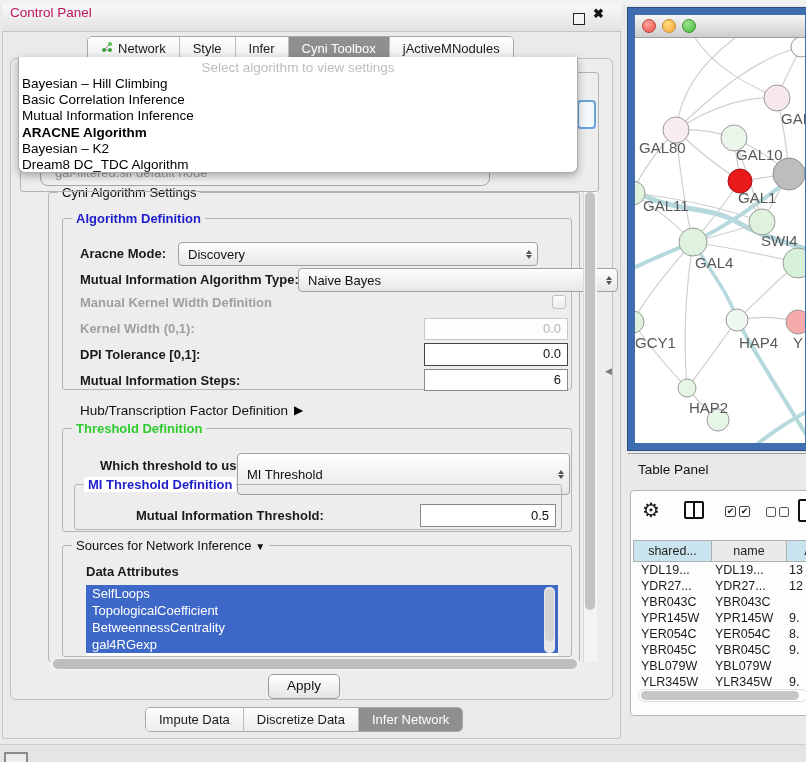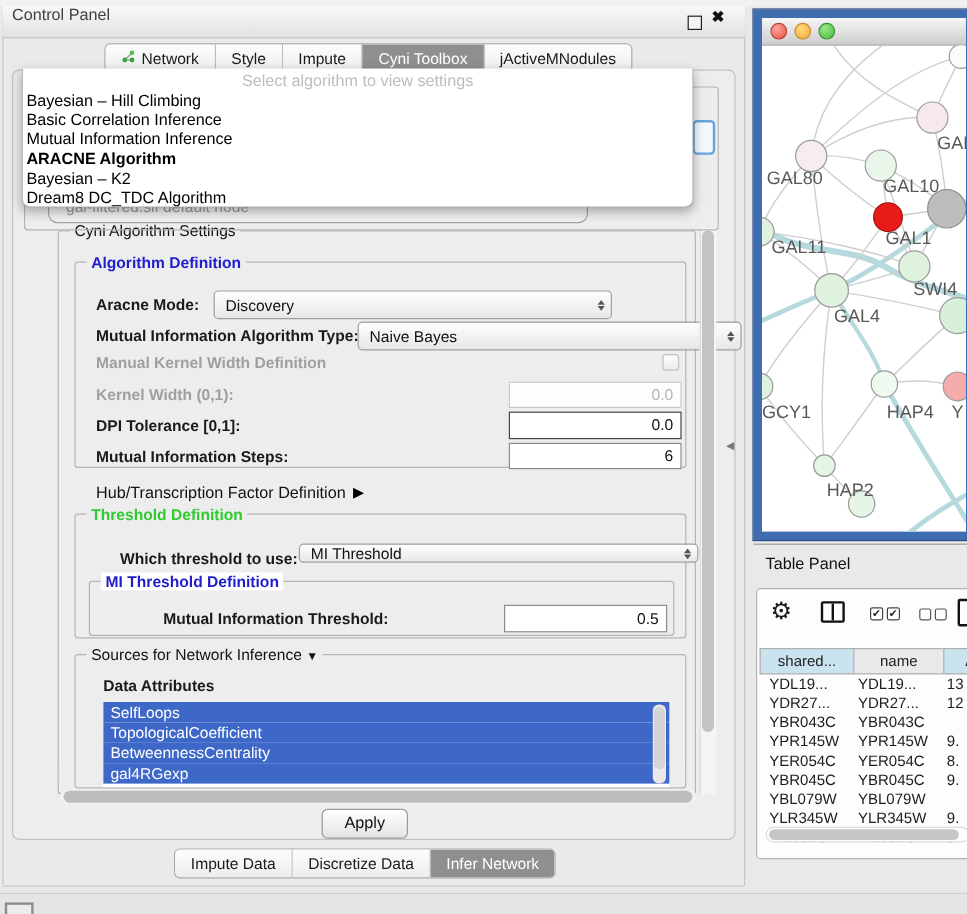--- a/index.html
+++ b/index.html
@@ -3,21 +3,21 @@
 <meta charset="utf-8">
 <style>
   html,body{margin:0;padding:0;background:#e9e9e9;}
   #app{position:relative;width:806px;height:762px;overflow:hidden;background:#e9e9e9;
        font-family:"Liberation Sans",sans-serif;-webkit-font-smoothing:antialiased;}
   .abs{position:absolute;}
   
   #top-strip{left:0;top:0;width:806px;height:5px;background:#f1f1f1;}
   #cp-win{left:2px;top:5px;width:619px;height:734px;background:#eaeaea;border:1px solid #c6c6c6;border-radius:2px;box-sizing:border-box;}
   #cp-title{left:2px;top:5px;width:619px;height:27px;background:linear-gradient(#f8f8f8,#e2e2e2);border-bottom:1px solid #c4c4c4;box-sizing:border-box;}
-  #cp-title-text{left:10px;top:0;height:26px;line-height:26px;font-size:13.5px;color:#404040;}
+  #cp-title-text{left:10px;top:0;height:26px;line-height:26px;font-size:13.5px;color:#be185d;}
   #cp-float{left:573px;top:13px;width:10px;height:10px;border:1.5px solid #222;background:#f4f4f4;}
   #cp-close{left:593px;top:6px;font-size:13px;font-weight:bold;color:#111;}
   
   .tabbar{display:flex;height:23px;border:1px solid #a8a8a8;border-radius:5px;overflow:hidden;background:#fff;}
   .tab{display:flex;align-items:center;gap:5px;padding:0 13px;font-size:13px;color:#1a1a1a;
        background:linear-gradient(#fdfdfd,#ededed);border-right:1px solid #bcbcbc;cursor:default;white-space:nowrap;}
   .tab:last-child{border-right:none;}
   .tab.sel{background:#8f8f8f;color:#fff;}
   #top-tabs{left:87px;top:36px;}
   #bottom-tabs{left:145px;top:707px;}
@@ -133,21 +133,21 @@
             <circle cx="3" cy="9" r="2" fill="#3aa33a"></circle>
             <circle cx="9" cy="3" r="2" fill="#55c055"></circle>
             <circle cx="9" cy="9" r="2" fill="#3aa33a"></circle>
           </svg></span>
         <span>Network</span>
       </div>
       <div class="tab">
         <span>Style</span>
       </div>
       <div class="tab">
-        <span>Impute</span>
+        <span>Infer</span>
       </div>
       <div class="tab sel">
         <span>Cyni Toolbox</span>
       </div>
       <div class="tab">
         <span>jActiveMNodules</span>
       </div>
     </div>
 
   <div class="abs" id="cp-body"></div>
@@ -171,21 +171,21 @@
   </div>
 
   <div class="abs gbox" id="cyni-gbox">
     <span class="gtitle">Cyni Algorithm Settings</span>
   </div>
 
   <div class="abs gbox" id="algdef-gbox">
     <span class="gtitle blue">Algorithm Definition</span>
   </div>
   <div class="abs flabel" style="left:80px;top:242px;height:24px;line-height:24px;">Aracne Mode:</div>
-  <div class="abs combo" style="left:178px;top:242px;width:332px;height:24px;gap:12px;">
+  <div class="abs combo" style="left:178px;top:242px;width:360px;height:24px;gap:12px;">
     <span class="combo-text">Discovery</span>
     <span class="combo-arrows">
         <span class="arr-up"></span>
         <span class="arr-dn"></span>
       </span>
   </div>
   <div class="abs flabel" style="left:80px;top:268px;height:24px;line-height:24px;">Mutual Information Algorithm Type:</div>
   <div class="abs combo" style="left:298px;top:268px;width:320px;height:24px;">
     <span class="combo-text">Naive Bayes</span>
     <span class="combo-arrows">
@@ -204,21 +204,21 @@
 
   <div class="abs gbox" id="thr-gbox">
     <span class="gtitle green">Threshold Definition</span>
   </div>
 
   <div class="abs" id="hub-row">
     <span>Hub/Transcription Factor Definition</span>
     <span id="hub-arrow">▶</span>
   </div>
   <div class="abs flabel" style="left:100px;top:453px;height:25px;line-height:25px;">Which threshold to use:</div>
-  <div class="abs combo" style="left:237px;top:453px;width:333px;height:16px;margin-left:12px;">
+  <div class="abs combo" style="left:237px;top:453px;width:333px;height:42px;">
     <span class="combo-text">MI Threshold</span>
     <span class="combo-arrows">
         <span class="arr-up"></span>
         <span class="arr-dn"></span>
       </span>
   </div>
   <div class="abs gbox" id="mi-gbox">
     <span class="gtitle blue" style="background:#ffffff;">MI Threshold Definition</span>
   </div>
   <div class="abs flabel" style="left:92px;top:505px;height:22px;line-height:22px;margin-left:44px;">Mutual Information Threshold:</div>

